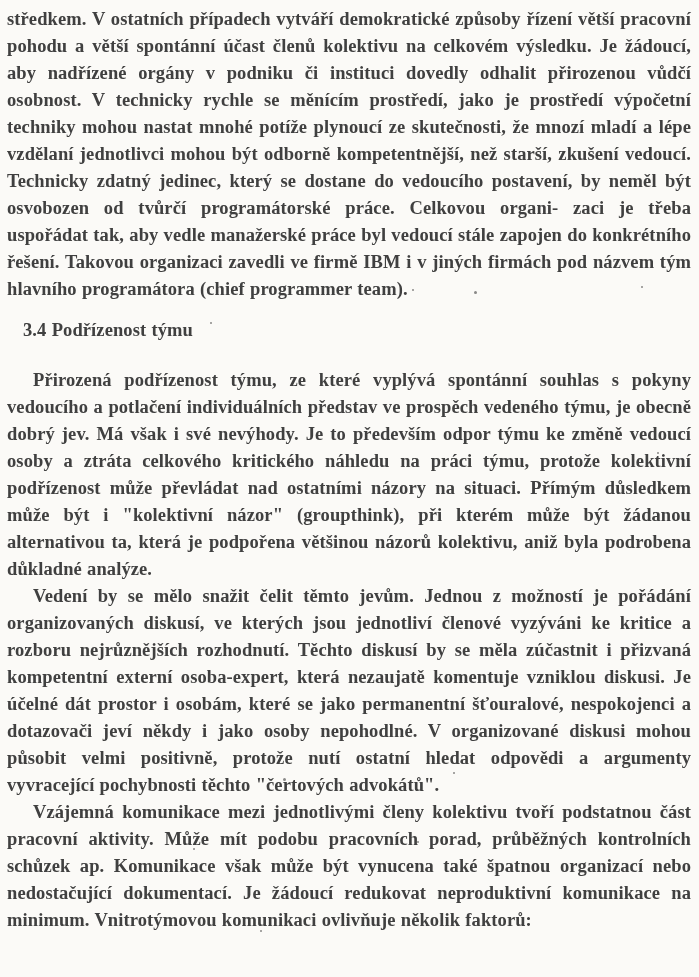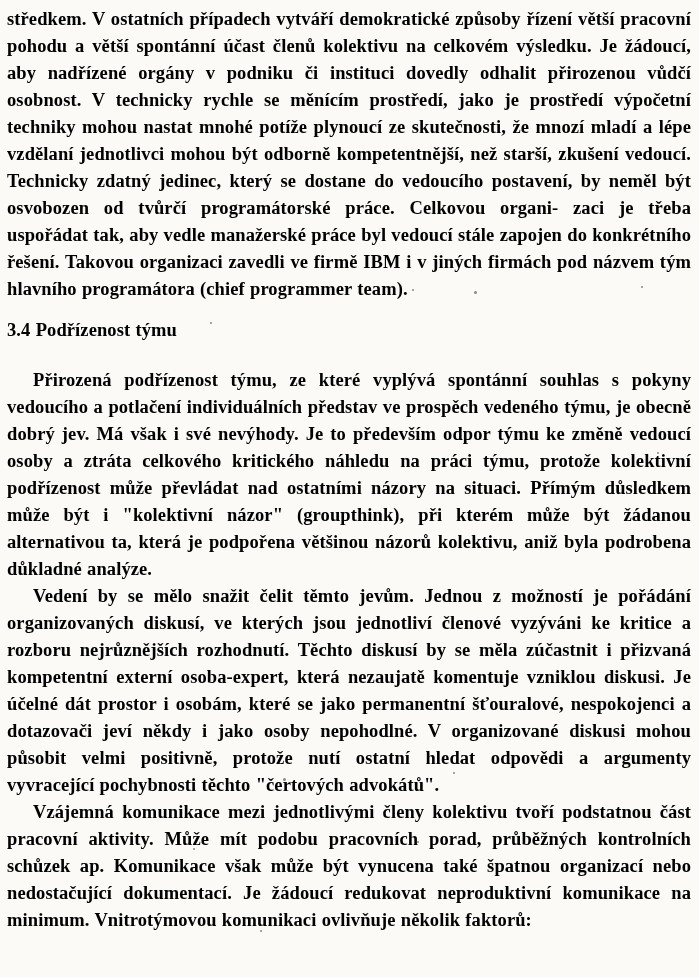--- a/index.html
+++ b/index.html
@@ -15,34 +15,34 @@
   }
   .page {
     box-sizing: border-box;
     width: 699px;
     height: 977px;
     padding: 6px 8px 0 7px;
     font-family: "Liberation Serif", "DejaVu Serif", serif;
     font-weight: 700;
     font-size: 18.5px;
     line-height: 27px;
-    color: #000000;
+    color: #404040;
     text-align: justify;
     letter-spacing: 0.1px;
     word-spacing: 0.5px;
   }
   .body-par {
     margin: 0;
     text-indent: 0;
   }
   .body-par.indent {
     text-indent: 26px;
   }
   .heading {
-    margin: 14px 0 23px 0;
+    margin: 14px 0 23px 16px;
     font-size: 18.5px;
     line-height: 27px;
     font-weight: 700;
     text-align: left;
     text-indent: 0;
   }
   .heading.second {
     margin: 17px 0 21px 0;
   }
   

